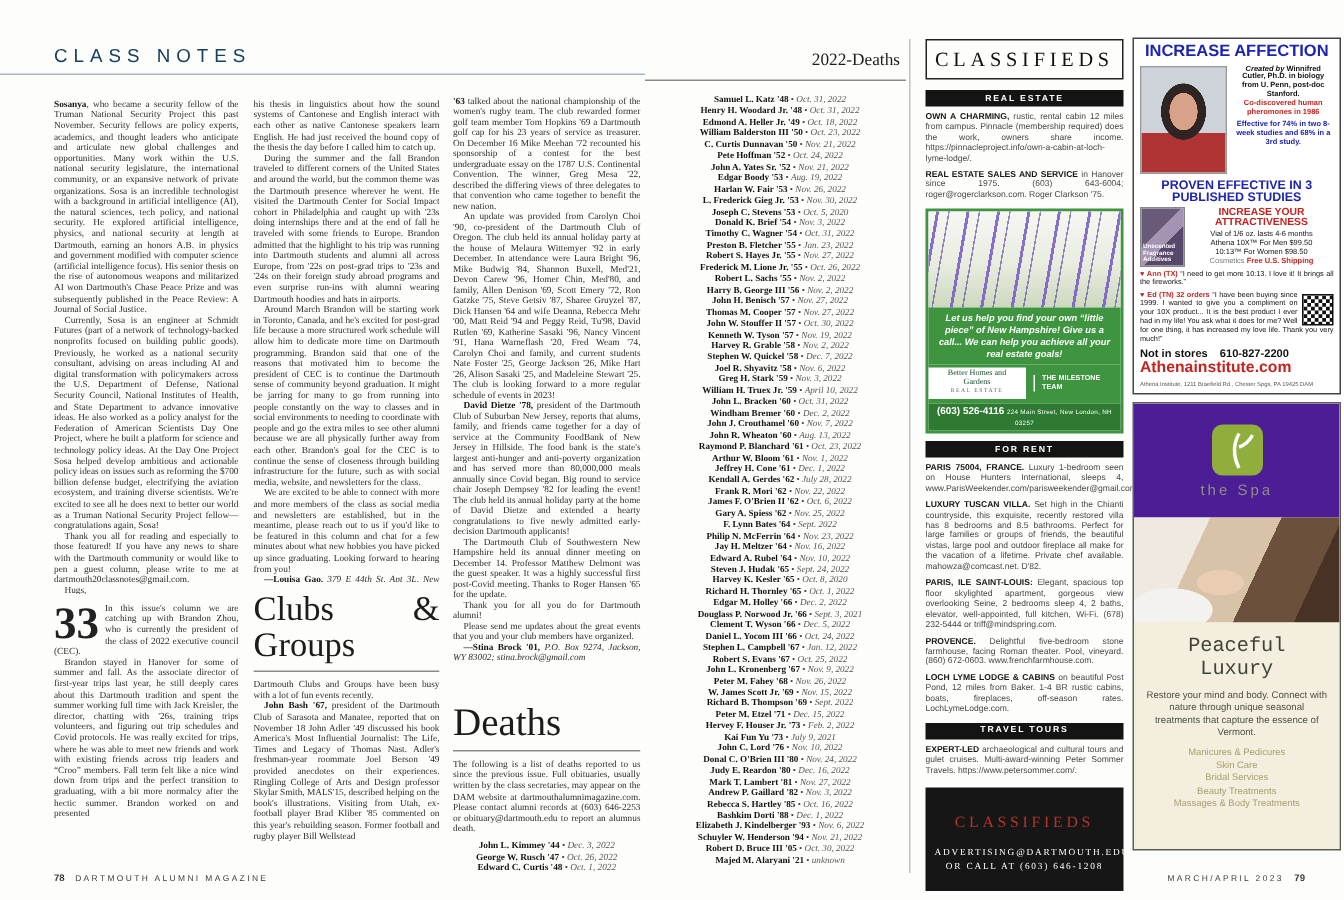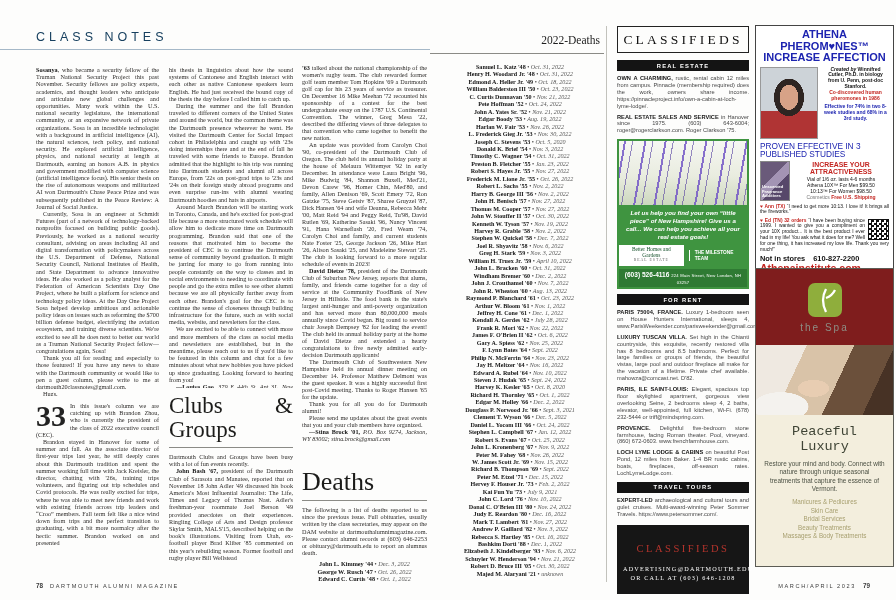--- a/index.html
+++ b/index.html
@@ -62,38 +62,38 @@
   .ath-row{display:flex;gap:4px;margin-top:3px}
   .ath-photo{width:58px;height:72px;flex:none;border:1px solid #999;background:
     radial-gradient(ellipse 15px 20px at 50% 42%,#d7a287 62%,rgba(0,0,0,0) 63%),
     radial-gradient(ellipse 24px 30px at 50% 42%,#2e2522 62%,rgba(0,0,0,0) 63%),
     linear-gradient(180deg,#cdd3d8 0 62%,#b03434 62% 100%)}
   .ath-info{flex:1;font-size:5px;line-height:5.9px;text-align:center;color:#111}
   .ath-created-lbl{font-style:italic;font-weight:bold}
   .c-red{color:#c3241f;font-weight:bold}
   .c-blue{color:#1d24b0;font-weight:bold}
   .ath-eff{margin-top:2px}
-  .ath-proven{color:#1d24b0;font-weight:normal;font-size:8.3px;line-height:8.8px;margin:3px 0 2px}
+  .ath-proven{color:#1d24b0;font-weight:bold;font-size:8.3px;line-height:8.8px;text-align:center;margin:3px 0 2px}
   .ath-prod{display:flex;gap:3px;align-items:stretch}
   .vial{width:30px;height:40px;flex:none;position:relative;border:1px solid #888;background:linear-gradient(135deg,#6a5a7a 0 40%,#a394b4 40% 60%,#57476a 60% 100%)}
   .vial-label{position:absolute;bottom:1px;left:1px;right:1px;color:#fff;font-size:4.2px;font-weight:bold;line-height:4.8px;text-align:left}
   .prod-info{flex:1;text-align:center;font-size:5px;line-height:6.1px;color:#111}
   .prod-head{color:#c3241f;font-weight:bold;font-size:6.9px;line-height:7.2px}
   .prod-foot .free{color:#c3241f;font-weight:bold}
   .prod-foot .cos{color:#777}
   .ath-test{font-size:4.9px;line-height:5.8px;margin-top:2.5px;text-align:justify;color:#111}
   .t-name{color:#c3241f;font-weight:bold}
   .qr{float:right;width:21px;height:21px;margin:1px 0 1px 3px;border:1px solid #111;background:repeating-conic-gradient(#111 0 25%,#fff 0 50%) 0 0/5px 5px}
   .ath-contact{font-size:7.4px;font-weight:bold;margin-top:2px;color:#111}
   .ath-contact .ph{margin-left:6px}
   .ath-web{color:#c3241f;font-weight:bold;font-size:10.5px;line-height:11px}
   .ath-addr{font-size:3.9px;color:#555;margin-top:1.5px}
   
   #spa{position:absolute;left:755px;top:268px;width:139px;height:299px;border:1px solid #5c5c55;background:#fff;overflow:hidden}
-  .spa-logo-wrap{height:76px;display:flex;flex-direction:column;align-items:center;justify-content:center;background:#7f1d1d}
+  .spa-logo-wrap{height:76px;display:flex;flex-direction:column;align-items:center;justify-content:center;background:#4c1d95}
   .spa-name{color:#8e8e85;font-size:10px;letter-spacing:2px;margin-top:4px;font-family:"Liberation Sans",sans-serif}
   .spa-photo{height:70px;background:
     radial-gradient(ellipse 26px 14px at 42% 62%,#e8cdb2 60%,rgba(0,0,0,0) 61%),
     radial-gradient(ellipse 50px 26px at 18% 88%,#f4f2ee 55%,rgba(0,0,0,0) 56%),
     linear-gradient(115deg,#efe9e1 0 30%,#d9c3a8 30% 58%,#6b503b 58% 82%,#473225 82% 100%)}
   .spa-text{background:#f3eedd;height:153px;text-align:center;padding:9px 8px 0;font-family:"Liberation Sans",sans-serif}
   .spa-head{font-family:Liberation Mono, monospace;font-size:13.5px;color:#3f4435;margin-bottom:6px}
   .spa-body{font-size:6.4px;line-height:8.3px;color:#4c5144}
   .spa-services{margin-top:5px;font-size:6.3px;line-height:8.5px;color:#a79f6f}
   .spa-contact{margin-top:6px;font-family:"Liberation Serif",serif;color:#3f4435}
@@ -285,21 +285,20 @@
     </div>
 
   <div class="advertise">
     <div class="adv2">CLASSIFIEDS</div>
     <div class="adv3">ADVERTISING@DARTMOUTH.EDU</div>
     <div class="adv3">OR CALL AT (603) 646-1208</div>
   </div>
 </div>
 
 <div id="athena">
-  <div class="ath-title">ATHENA PHEROM♥NES™</div>
   <div class="ath-title">INCREASE AFFECTION</div>
   <div class="ath-row">
     <div class="ath-photo"></div>
     <div class="ath-info">
       <span class="ath-created-lbl">Created by</span>
       <span style="font-weight:bold">Winnifred Cutler, Ph.D. in biology from U. Penn, post-doc Stanford.</span>
       <div class="c-red">Co-discovered human pheromones in 1986</div>
       <div class="c-blue ath-eff">Effective for 74% in two 8-week studies and 68% in a 3rd study.</div>
     </div>
   </div>

